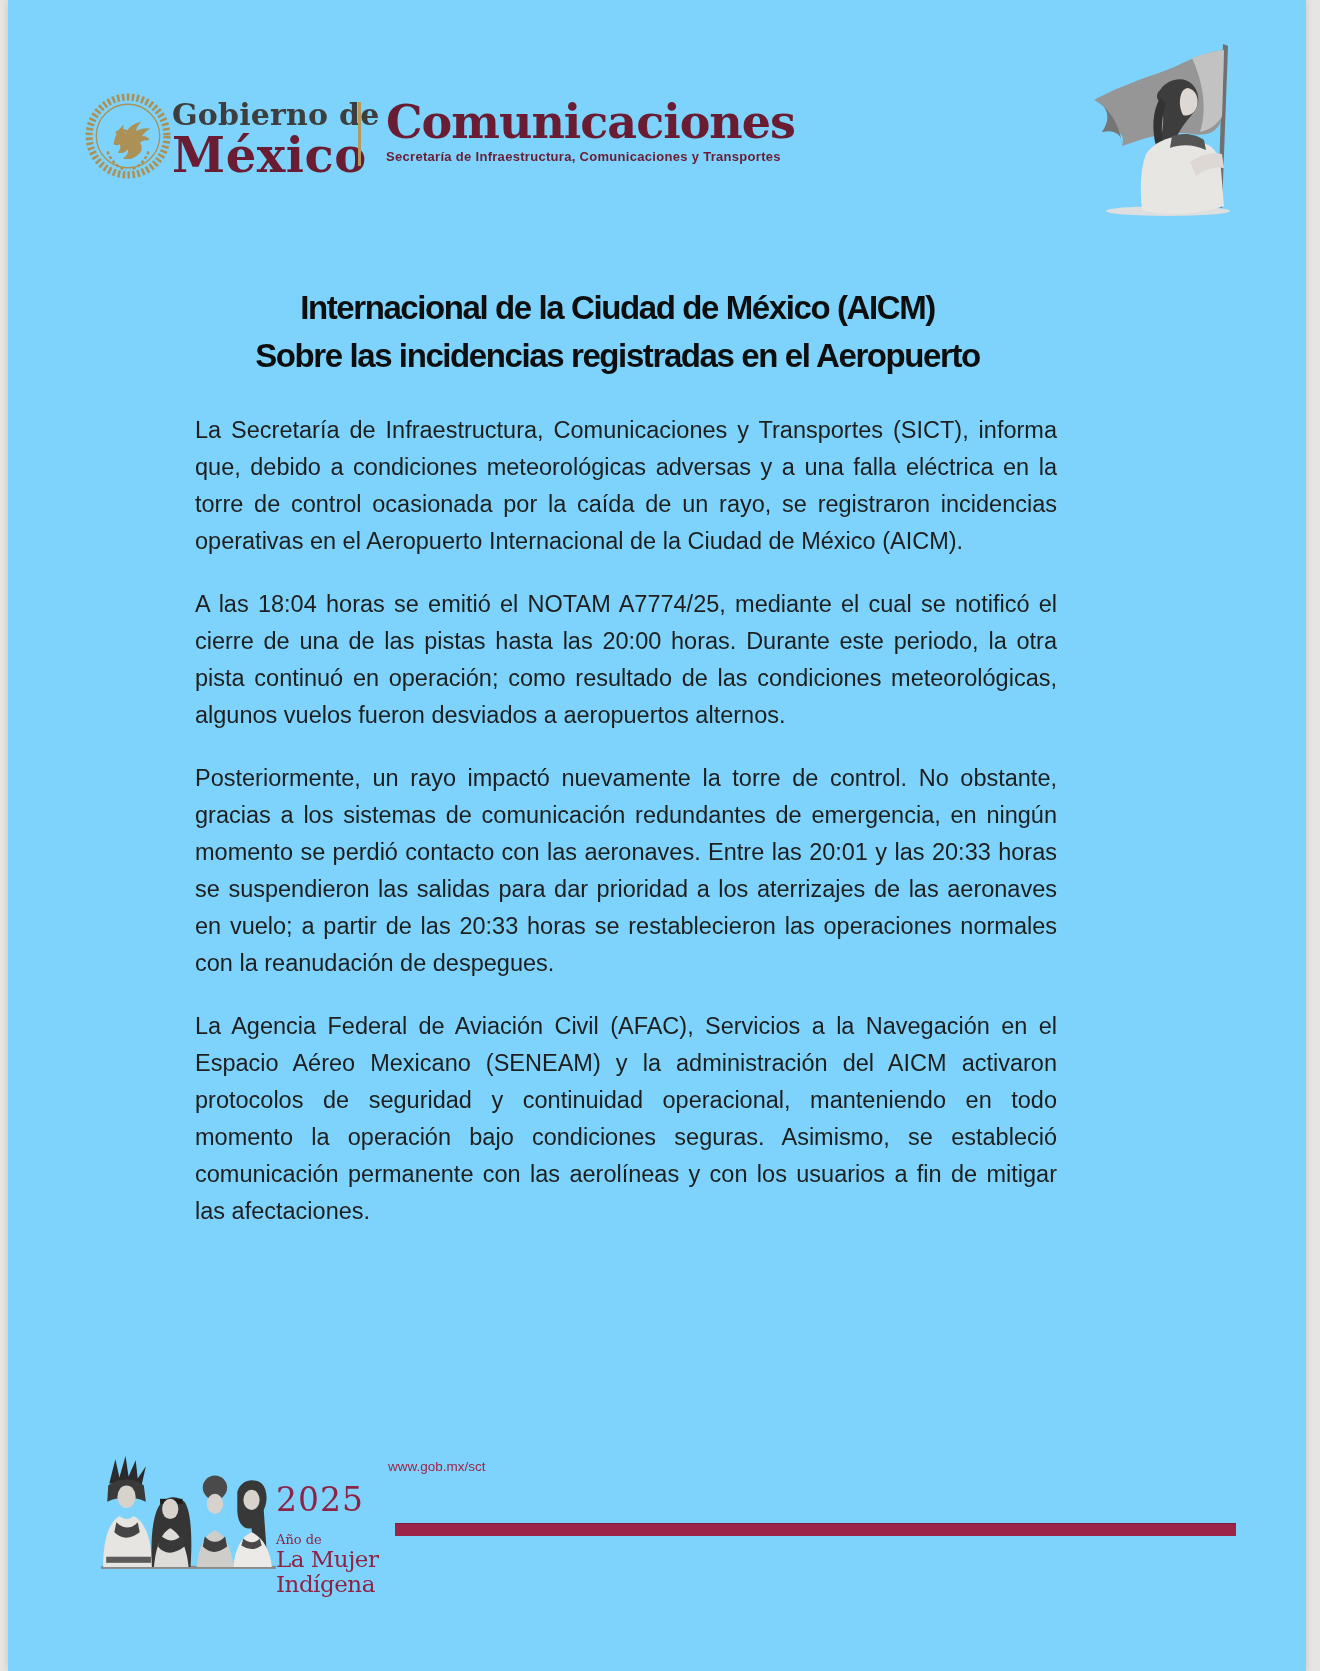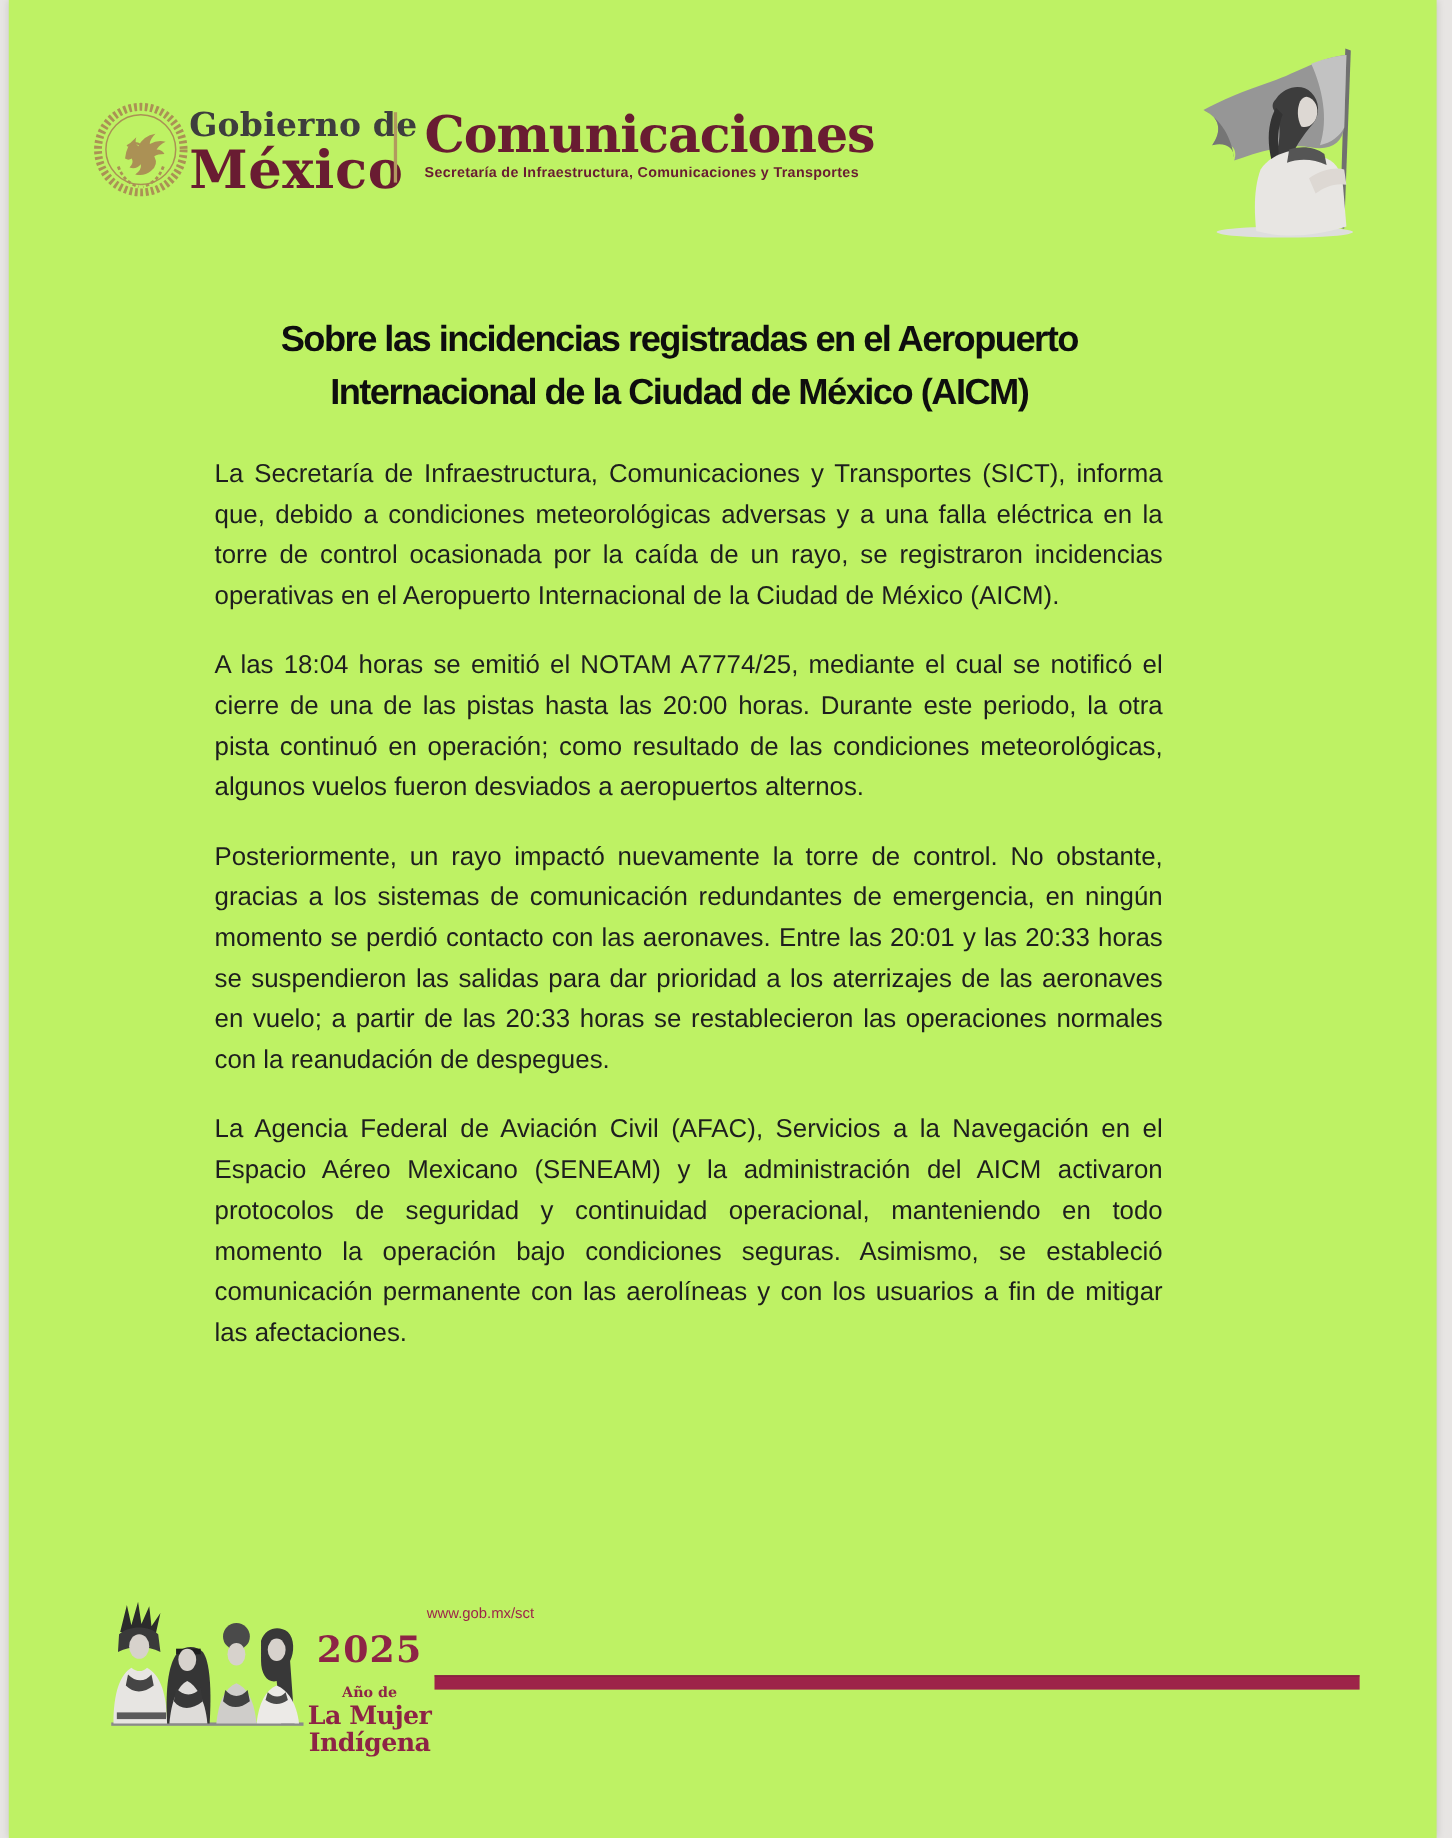--- a/index.html
+++ b/index.html
@@ -5,21 +5,21 @@
   html, body { margin: 0; padding: 0; }
   body {
     width: 1320px; height: 1671px;
     background: #e7e5e3;
     font-family: "Liberation Sans", sans-serif;
     overflow: hidden;
   }
   .page {
     position: absolute; left: 8px; top: 0;
     width: 1298px; height: 1671px;
-    background: #bef264;
+    background: #7dd3fc;
     box-shadow: 0 0 7px rgba(0,0,0,.14);
   }
   
   .seal { position: absolute; left: 77px; top: 92px; width: 86px; height: 88px; }
   .wordmark { position: absolute; left: 164px; top: 100px; line-height: 1; }
   .wordmark .gob {
     font-family: "DejaVu Serif", serif; font-weight: bold;
     font-size: 30px; color: #3e3e3e; letter-spacing: .2px;
   }
   .wordmark .mex {
@@ -56,22 +56,22 @@
     font-size: 23.5px; line-height: 37px; color: #1e1e1e;
     text-align: justify;
   }
   .body-text p { margin: 0 0 26px 17px; }
   .body-text p:last-child { margin-bottom: 0; }
 
   
   .women-illu { position: absolute; left: 85px; top: 1453px; width: 188px; height: 117px; }
   .year-block {
     position: absolute; left: 268px; top: 1483px; width: 120px;
-    text-align: center; color: #8d2446; line-height: 1;
-    font-family: "DejaVu Serif", serif; font-weight: bold;
+    color: #8d2446; line-height: 1;
+    font-family: "DejaVu Serif", serif; font-weight: normal;
   }
   .year-block .y { font-size: 33px; letter-spacing: 1px; }
   .year-block .s1 { font-size: 13px; margin-top: 17px; }
   .year-block .s2 { font-size: 23px; margin-top: 2px; letter-spacing: -.5px; }
   .year-block .s3 { font-size: 23px; margin-top: 2px; letter-spacing: -.5px; }
   .address {
     position: absolute; left: 380px; top: 1455px; width: 720px;
     font-size: 13.5px; line-height: 23px; color: #9D2449;
   }
   .footer-bar {
@@ -115,22 +115,22 @@
     <path d="M88 52 C96 40 112 38 120 46 C128 54 128 66 122 74 C112 86 104 96 100 112 L86 108 C94 88 92 70 86 62 C84 58 85 55 88 52 Z" fill="#3d3d3d"></path>
     <path d="M88 60 C80 74 80 92 84 108 L92 110 C88 94 90 76 94 66 Z" fill="#333333"></path>
     <path d="M116 50 C124 52 127 60 125 68 C123 75 117 79 111 77 C107 70 107 60 110 54 C112 51 114 50 116 50 Z" fill="#ddd8d3"></path>
     <path d="M74 116 C84 102 102 96 118 100 L134 106 C144 110 148 120 149 132 L152 168 C120 178 92 178 70 172 C68 152 68 132 74 116 Z" fill="#e8e6e3"></path>
     <path d="M100 98 C112 94 124 96 132 102 L134 112 C122 106 108 106 98 110 Z" fill="#555555"></path>
     <path d="M118 124 C130 116 142 114 150 116 L152 130 C142 128 132 132 124 138 Z" fill="#ddd8d3"></path>
   </svg>
 
 
   <div class="doc-title">
+    <div>Internacional de la Ciudad de México (AICM)</div>
     <div>Sobre las incidencias registradas en el Aeropuerto</div>
-    <div>Internacional de la Ciudad de México (AICM)</div>
   </div>
 
   <div class="body-text">
     <p>La Secretaría de Infraestructura, Comunicaciones y Transportes (SICT), informa que, debido a condiciones meteorológicas adversas y a una falla eléctrica en la torre de control ocasionada por la caída de un rayo, se registraron incidencias operativas en el Aeropuerto Internacional de la Ciudad de México (AICM).</p>
     <p>A las 18:04 horas se emitió el NOTAM A7774/25, mediante el cual se notificó el cierre de una de las pistas hasta las 20:00 horas. Durante este periodo, la otra pista continuó en operación; como resultado de las condiciones meteorológicas, algunos vuelos fueron desviados a aeropuertos alternos.</p>
     <p>Posteriormente, un rayo impactó nuevamente la torre de control. No obstante, gracias a los sistemas de comunicación redundantes de emergencia, en ningún momento se perdió contacto con las aeronaves. Entre las 20:01 y las 20:33 horas se suspendieron las salidas para dar prioridad a los aterrizajes de las aeronaves en vuelo; a partir de las 20:33 horas se restablecieron las operaciones normales con la reanudación de despegues.</p>
     <p>La Agencia Federal de Aviación Civil (AFAC), Servicios a la Navegación en el Espacio Aéreo Mexicano (SENEAM) y la administración del AICM activaron protocolos de seguridad y continuidad operacional, manteniendo en todo momento la operación bajo condiciones seguras. Asimismo, se estableció comunicación permanente con las aerolíneas y con los usuarios a fin de mitigar las afectaciones.</p>
   </div>
 
   <svg class="women-illu" viewBox="0 0 185 115" aria-hidden="true">

